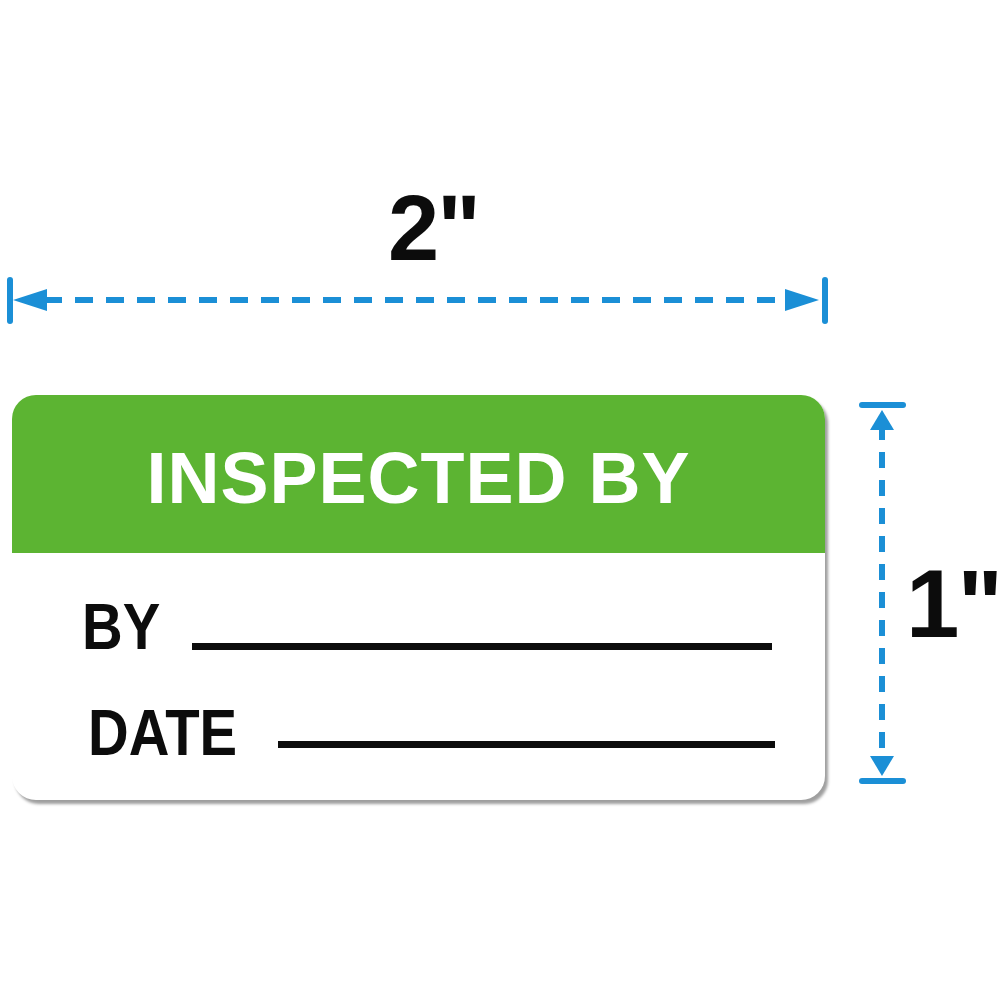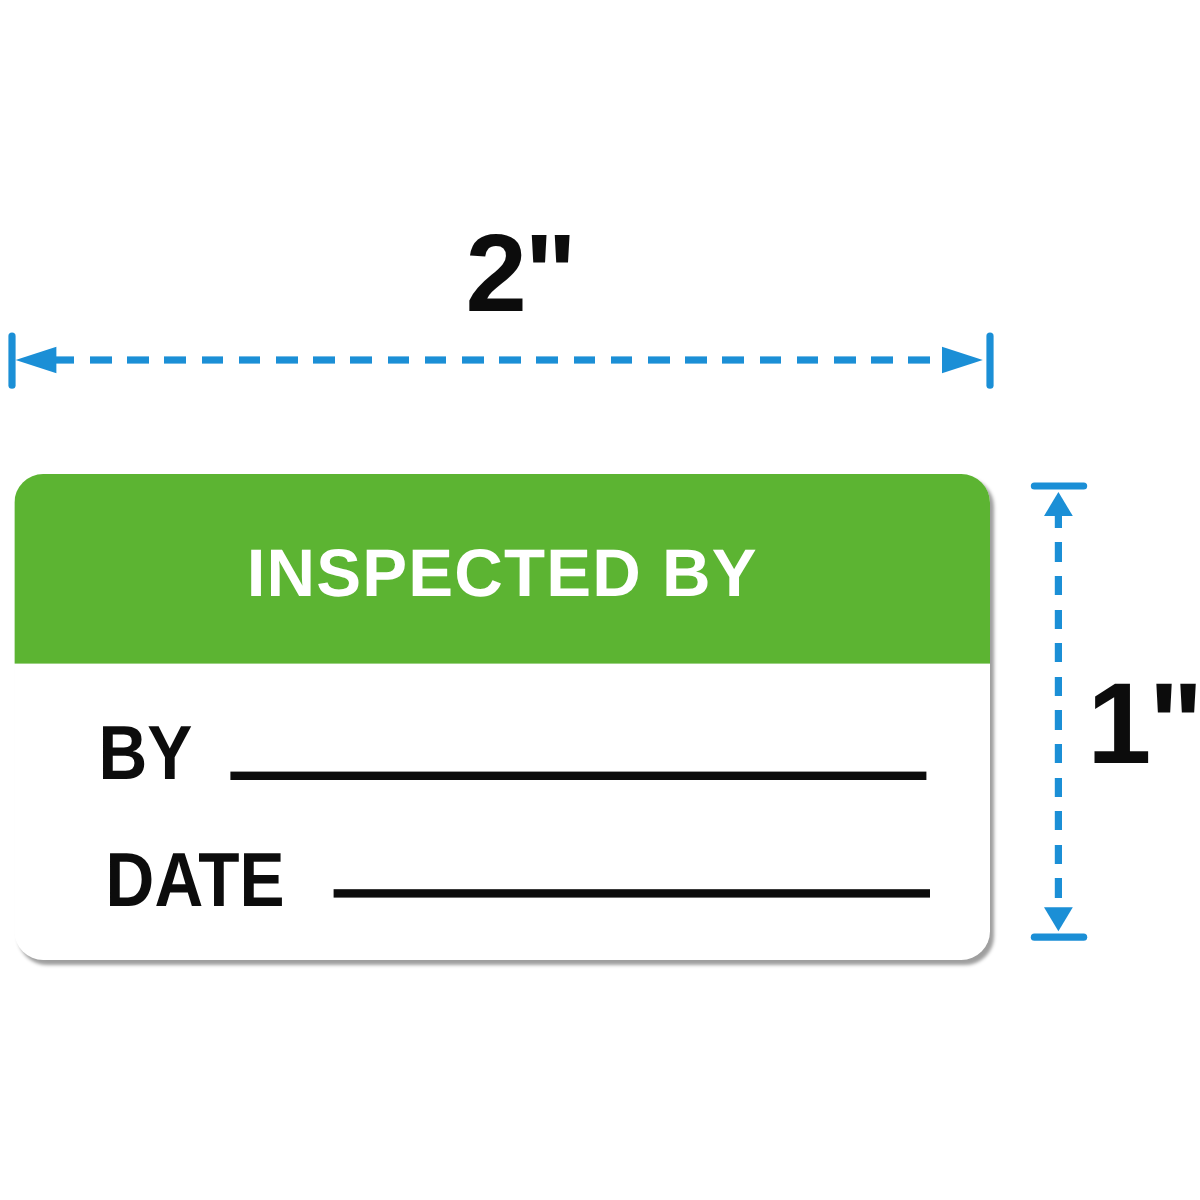--- a/index.html
+++ b/index.html
@@ -91,21 +91,21 @@
     box-shadow: 3px 4px 3px rgba(0,0,0,0.38);
     overflow: hidden;
   }
   .sticker-header {
     width: 100%; height: 158px;
     background: var(--green);
     display: flex; align-items: center; justify-content: center;
   }
   .sticker-title {
     color: #ffffff;
-    font-size: 56px; font-weight: bold;
+    font-size: 72px; font-weight: bold;
     letter-spacing: 1px; line-height: 1;
     padding-top: 8px;
     white-space: nowrap;
   }
   .field-label {
     position: absolute;
     color: var(--ink);
     font-weight: bold;
     font-size: 64px; line-height: 1;
     transform: scaleX(0.88); transform-origin: left center;

